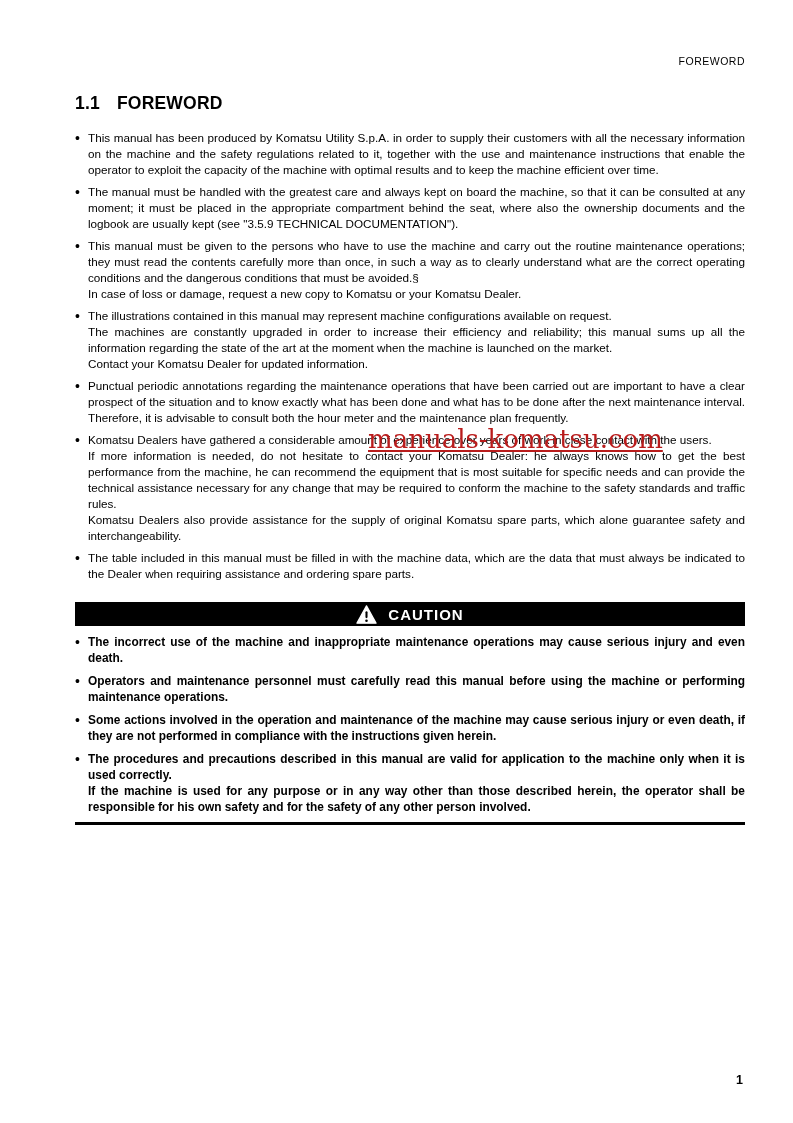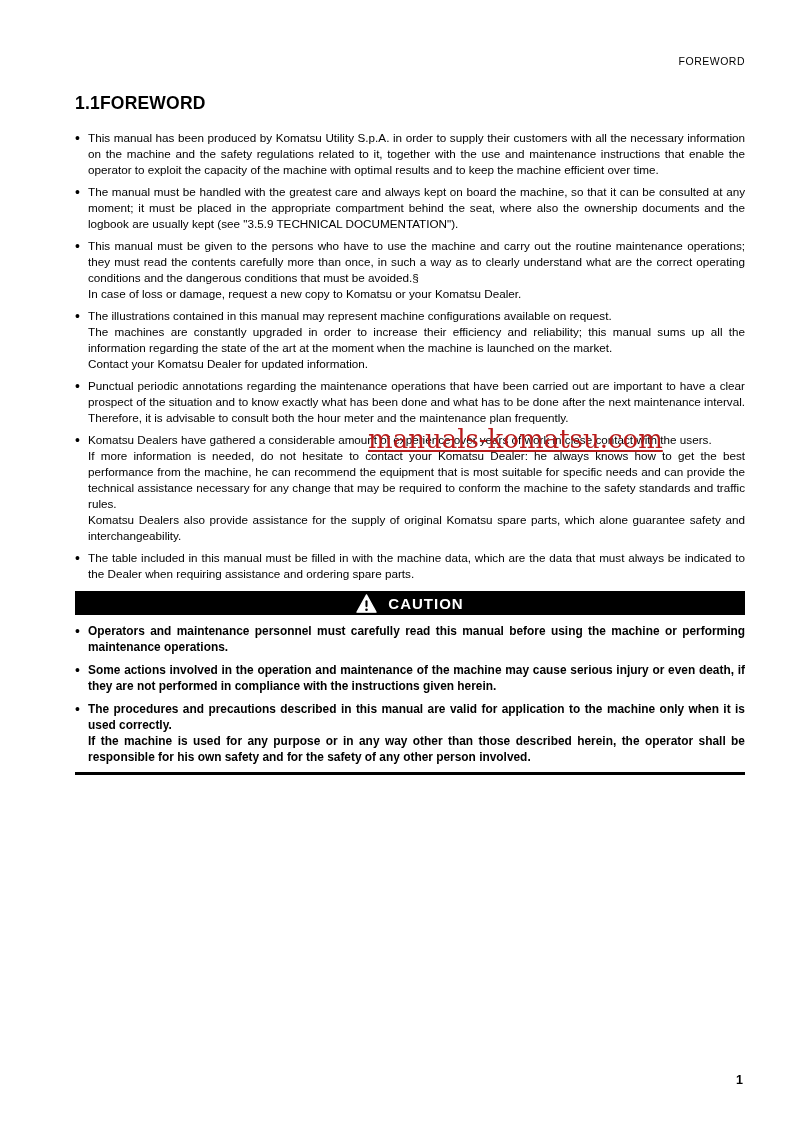--- a/index.html
+++ b/index.html
@@ -19,39 +19,39 @@
     text-align: right;
     font-size: 10.5px;
     letter-spacing: 0.5px;
   }
   .section-title {
     margin-top: 26px;
     font-size: 17.5px;
     font-weight: bold;
     letter-spacing: 0.2px;
   }
-  .section-title .num { }
+  .section-title .num { margin-right: 17px; }
   .bullet-list { margin-top: 16px; }
   .bullet-item { display: flex; margin-bottom: 6px; }
   .marker {
     flex: 0 0 13px;
     width: 13px;
     line-height: 16px;
     font-size: 11px;
   }
   .marker::before { content: "\2022"; font-size: 14px; }
   .btext {
     flex: 1;
     font-size: 11.7px;
     line-height: 16px;
     text-align: justify;
     white-space: pre-line;
   }
   .caution-banner {
-    margin-top: 9px;
+    margin-top: 20px;
     height: 24px;
     background: #000000;
     display: flex;
     align-items: center;
     justify-content: center;
     gap: 11px;
   }
   .caution-banner .warn-icon { display: inline-flex; align-items: center; }
   .caution-label {
     color: #ffffff;
@@ -138,20 +138,24 @@
         <rect x="10.8" y="7.2" width="2.4" height="8" rx="1.2" fill="#000000"></rect>
         <circle cx="12" cy="18.2" r="1.5" fill="#000000"></circle>
       </svg>
     </span>
     <span class="caution-label">CAUTION</span>
   </div>
 
   <div class="bullet-list caution-list">
     <div class="bullet-item">
       <span class="marker"></span>
+      <div class="btext">The incorrect use of the machine and inappropriate maintenance operations may cause serious injury and even death.</div>
+    </div>
+    <div class="bullet-item">
+      <span class="marker"></span>
       <div class="btext">Operators and maintenance personnel must carefully read this manual before using the machine or performing maintenance operations.</div>
     </div>
     <div class="bullet-item">
       <span class="marker"></span>
       <div class="btext">Some actions involved in the operation and maintenance of the machine may cause serious injury or even death, if they are not performed in compliance with the instructions given herein.</div>
     </div>
     <div class="bullet-item">
       <span class="marker"></span>
       <div class="btext">The procedures and precautions described in this manual are valid for application to the machine only when it is used correctly.
 If the machine is used for any purpose or in any way other than those described herein, the operator shall be responsible for his own safety and for the safety of any other person involved.</div>

